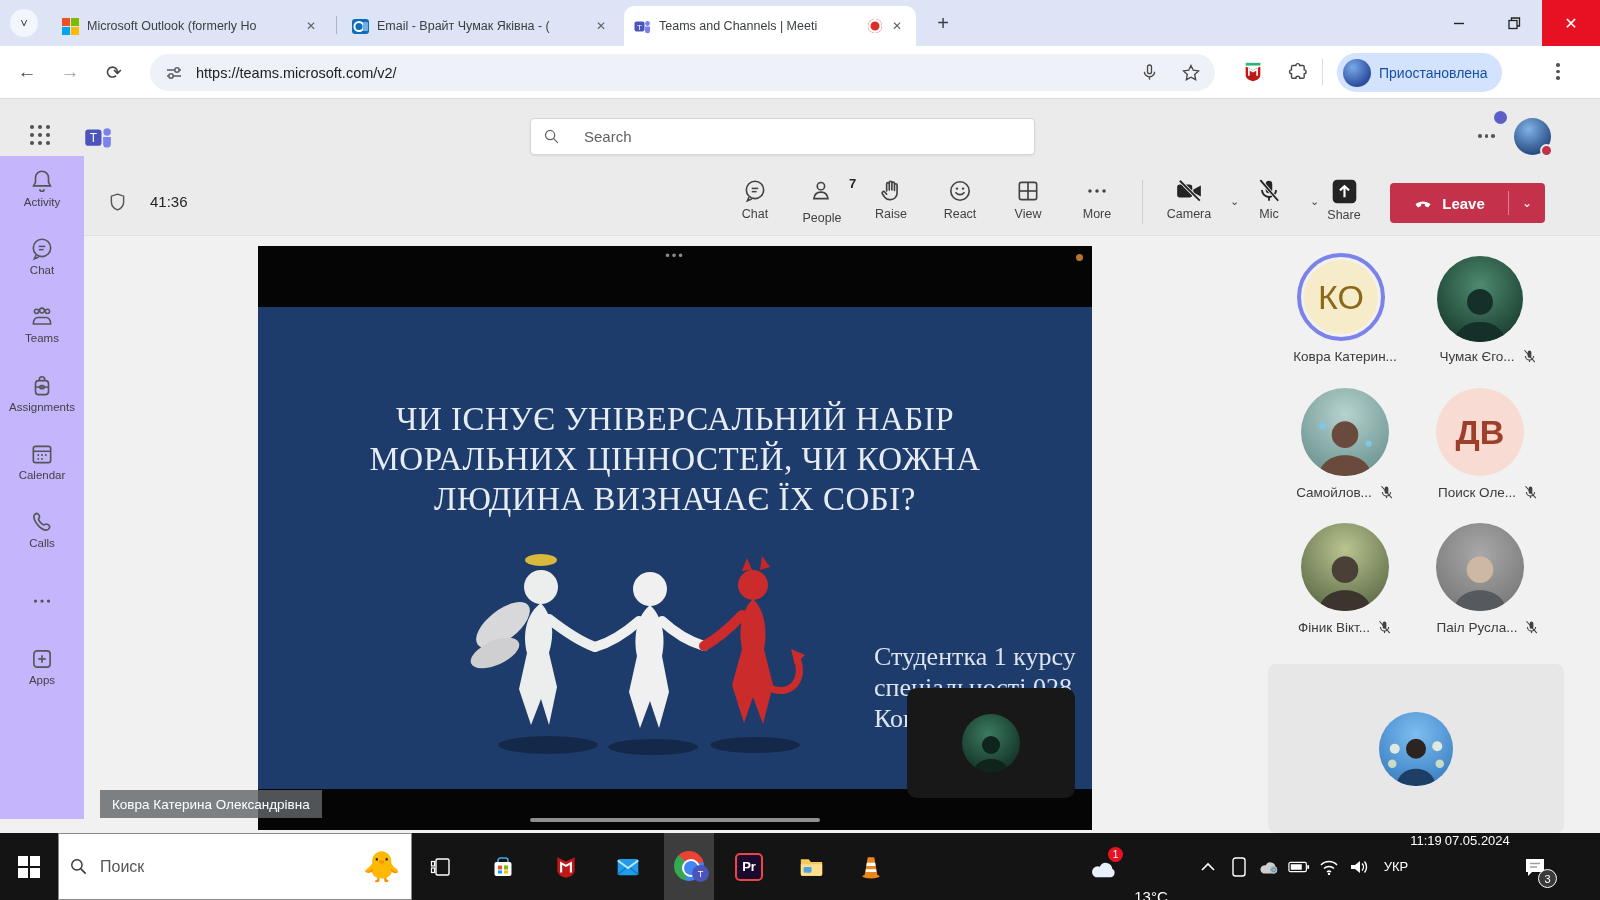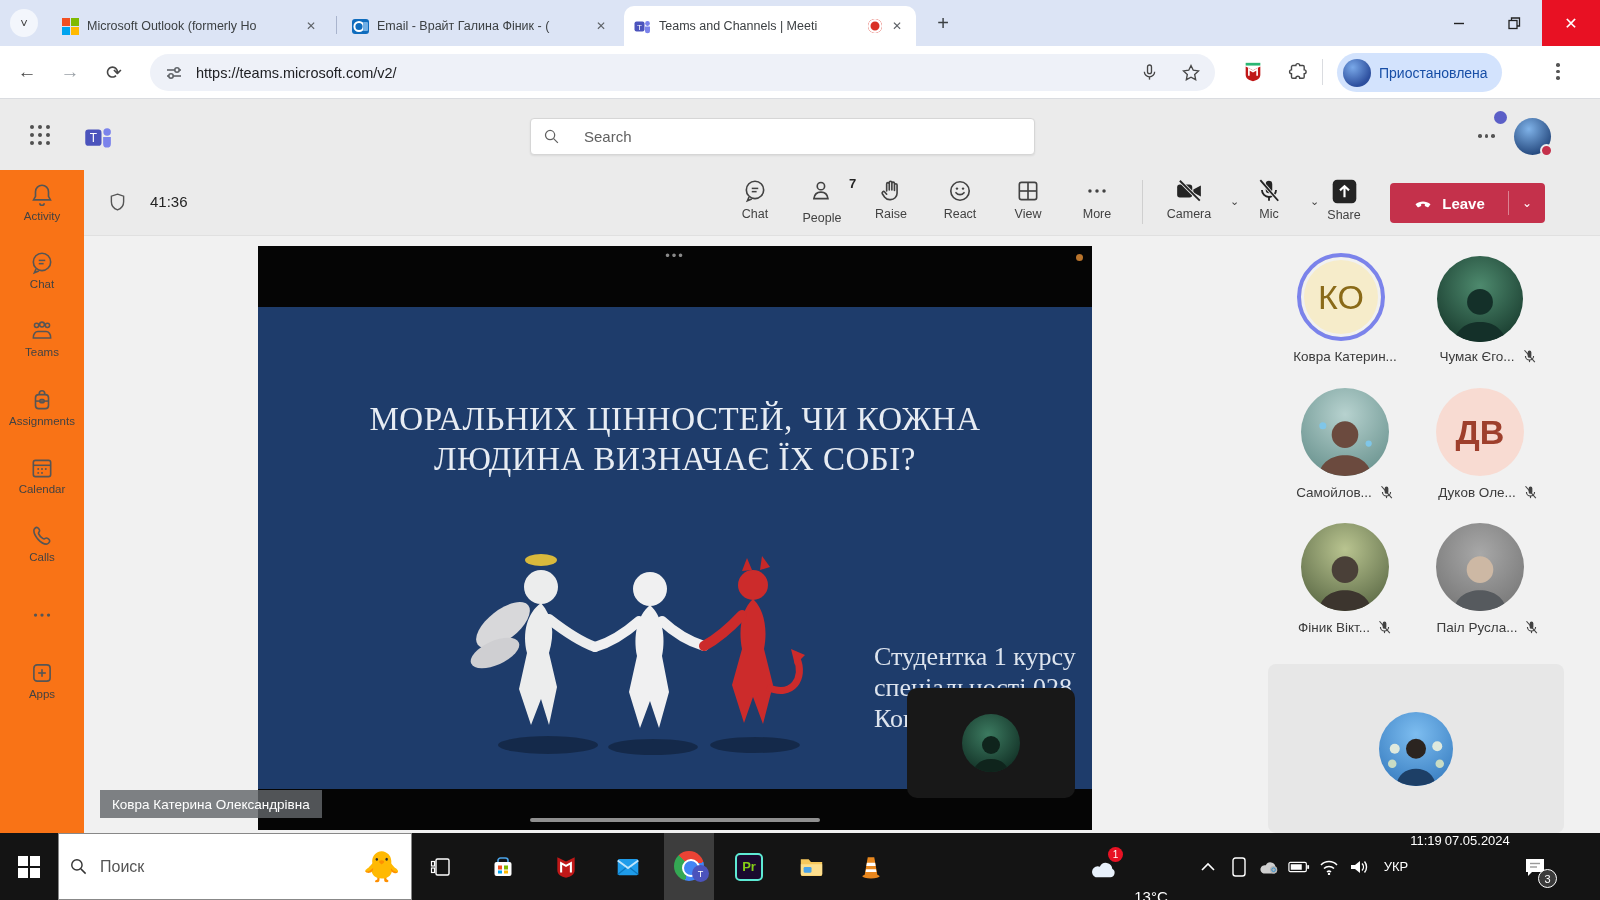--- a/index.html
+++ b/index.html
@@ -45,21 +45,21 @@
   .tool-btn { position:absolute; top:8px; width:64px; display:flex; flex-direction:column; align-items:center; gap:3px; }
   .tool-btn .lbl { font-size:12.5px; color:#424242; }
   .sup7 { position:absolute; left:40px; top:-2px; font-size:13px; font-weight:bold; color:#242424; }
   .vdiv { position:absolute; top:10px; width:1px; height:44px; background:#cfcfcf; }
   .chev { font-size:11px; color:#424242; }
   .leave-btn { position:absolute; left:1306px; top:13px; width:155px; height:40px; background:#c4314b; border-radius:4px; display:flex; align-items:center; color:#fff; }
   .leave-main { flex:1; display:flex; align-items:center; justify-content:center; gap:9px; font-size:15px; font-weight:bold; }
   .leave-sep { width:1px; height:24px; background:rgba(255,255,255,.4); }
   .leave-caret { width:36px; text-align:center; font-size:12px; }
 
-  .rail { position:absolute; left:0; top:170px; width:84px; height:663px; background:#f97316; }
+  .rail { position:absolute; left:0; top:156px; width:84px; height:663px; background:#c4b5fd; }
   .rail-item { position:absolute; left:0; width:84px; display:flex; flex-direction:column; align-items:center; gap:2px; }
   .rail-item .lbl { font-size:11.5px; color:#424242; }
 
   .stage { position:absolute; left:84px; top:236px; width:1516px; height:597px; background:#f1f1f1; }
 
   .presentation { position:absolute; left:174px; top:10px; width:834px; height:584px; background:#050505; }
   .p-dots { position:absolute; left:0; right:0; top:2px; text-align:center; color:#8a8a8a; font-size:13px; letter-spacing:2px; }
   .p-reddot { position:absolute; right:9px; top:8px; width:7px; height:7px; border-radius:50%; background:#b9742c; }
   .slide { position:absolute; left:0; top:61px; width:834px; height:482px; background:#1e3c6b; }
   .slide-title { position:absolute; left:0; right:0; top:92px; text-align:center; font-family:"Liberation Serif", serif; font-size:33px; line-height:40px; color:#e7ecf3; letter-spacing:.5px; }
@@ -109,21 +109,21 @@
     <span class="tab-close">✕</span>
   </div>
   <div class="tab-divider" style="left:336px;"></div>
 
   <div class="tab" style="left:342px;width:278px;">
     <svg class="favicon" viewBox="0 0 17 17">
         <rect x="0" y="1" width="17" height="15" rx="3" fill="#0f6cbd"></rect>
         <circle cx="7" cy="8.5" r="4.6" fill="none" stroke="#fff" stroke-width="2"></circle>
         <rect x="11" y="4" width="5" height="9" rx="1" fill="#71afe5"></rect>
       </svg>
-    <span class="title">Email - Врайт Галина Фіник - (</span>
+    <span class="title">Email - Врайт Чумак Яківна - (</span>
     <span class="tab-close">✕</span>
   </div>
 
   <div class="tab active" style="left:624px;width:292px;">
     <svg class="favicon" viewBox="0 0 17 17">
         <rect x="0.5" y="3.5" width="10" height="10" rx="2" fill="#4b53bc"></rect>
         <text x="5.5" y="11.5" font-size="8" fill="#fff" text-anchor="middle" font-family="Liberation Sans">T</text>
         <circle cx="13.5" cy="5.5" r="2.4" fill="#7b83eb"></circle>
         <path d="M11 8.6h5v4.2a2.5 2.5 0 0 1-5 0z" fill="#7b83eb"></path>
       </svg>
@@ -400,20 +400,21 @@
 </div>
 
 <div class="stage">
 
   <div class="presentation">
     <div class="p-dots">•••</div>
     <div class="p-reddot"></div>
 
     <div class="slide">
       <div class="slide-title">
+        <div>ЧИ ІСНУЄ УНІВЕРСАЛЬНИЙ НАБІР</div>
         <div>МОРАЛЬНИХ ЦІННОСТЕЙ, ЧИ КОЖНА</div>
         <div>ЛЮДИНА ВИЗНАЧАЄ ЇХ СОБІ?</div>
       </div>
 
       <svg class="abs" style="left:185px;top:230px;" width="420" height="230" viewBox="0 0 420 230">
         <ellipse cx="105" cy="208" rx="50" ry="9" fill="rgba(0,0,0,.3)"></ellipse>
         <ellipse cx="210" cy="210" rx="45" ry="8" fill="rgba(0,0,0,.3)"></ellipse>
         <ellipse cx="312" cy="208" rx="45" ry="8" fill="rgba(0,0,0,.3)"></ellipse>
 
         <ellipse cx="60" cy="88" rx="32" ry="15" fill="#d8d8da" transform="rotate(-38 60 88)"></ellipse>
@@ -508,21 +509,21 @@
           <line x1="4" y1="2" x2="20.5" y2="21" stroke="#424242" stroke-width="1.8"></line>
         </svg>
     </div>
 
     <div class="pt" style="left:168px;top:152px;">
       <div class="init-av" style="width:88px;height:88px;background:#f8dbd2;color:#9e3f2c;font-weight:bold;">
           <span>ДВ</span>
         </div>
     </div>
     <div class="name-row" style="left:150px;top:249px;width:140px;">
-      <span>Дуков Оле...</span>
+      <span>Поиск Оле...</span>
       <svg width="15" height="15" viewBox="0 0 24 24">
           <rect x="9" y="2.5" width="6" height="11.5" rx="3" fill="#424242"></rect>
           <path d="M5.5 11a6.5 6.5 0 0 0 13 0" fill="none" stroke="#424242" stroke-width="1.8"></path>
           <line x1="12" y1="17.5" x2="12" y2="21" stroke="#424242" stroke-width="1.8"></line>
           <line x1="4" y1="2" x2="20.5" y2="21" stroke="#424242" stroke-width="1.8"></line>
         </svg>
     </div>
 
     <div class="pt" style="left:33px;top:287px;">
       <div class="photo-av" style="width:88px;height:88px;background:radial-gradient(circle at 50% 30%, #b9c490, #5d6b47 85%);">
@@ -627,21 +628,21 @@
         <path d="M2.5 19l7.5-6M21.5 19l-7.5-6" stroke="#0c77bd" stroke-width="1.2"></path>
       </svg>
   </div>
 
   <div class="chrome-tile">
     <div class="chrome-logo" style="margin:18px auto;"></div>
     <div class="badge" style="left:28px;top:32px;width:17px;height:17px;background:#4b53bc;font-size:9px;">T</div>
   </div>
 
   <div class="tb-item" style="left:726px;width:46px;">
-    <div style="width:28px;height:28px;background:#1a0a2e;border:2px solid #5eead4;border-radius:5px;color:#84cc16;font-size:13px;font-weight:bold;display:flex;align-items:center;justify-content:center;">Pr</div>
+    <div style="width:28px;height:28px;background:#1a0a2e;border:2px solid #ef4444;border-radius:5px;color:#ffffff;font-size:13px;font-weight:bold;display:flex;align-items:center;justify-content:center;">Pr</div>
   </div>
 
   <div class="tb-item" style="left:788px;width:46px;">
     <svg width="27" height="27" viewBox="0 0 24 24">
         <path d="M2.5 5.5h7l2 2.5h10v11a1.5 1.5 0 0 1-1.5 1.5H4a1.5 1.5 0 0 1-1.5-1.5z" fill="#f7c85c"></path>
         <path d="M2.5 10h19v8.5A1.5 1.5 0 0 1 20 20H4a1.5 1.5 0 0 1-1.5-1.5z" fill="#fddf8e"></path>
         <rect x="5" y="12.5" width="7" height="5" rx="1" fill="#4aa3e8"></rect>
       </svg>
   </div>
 

